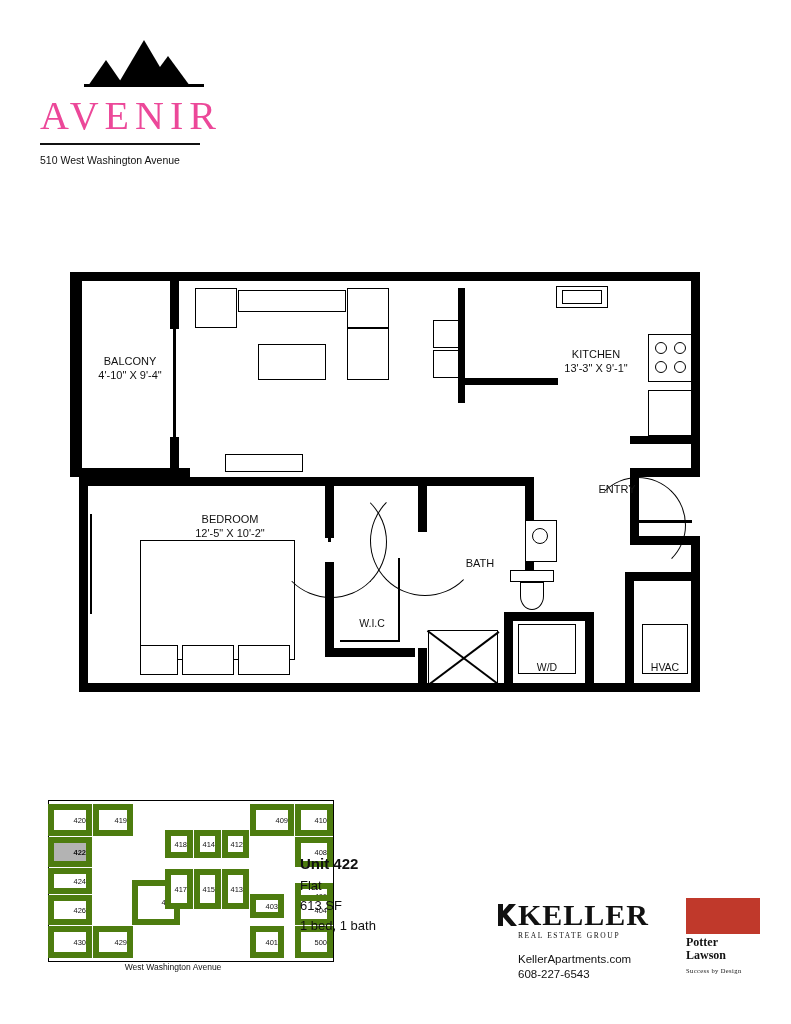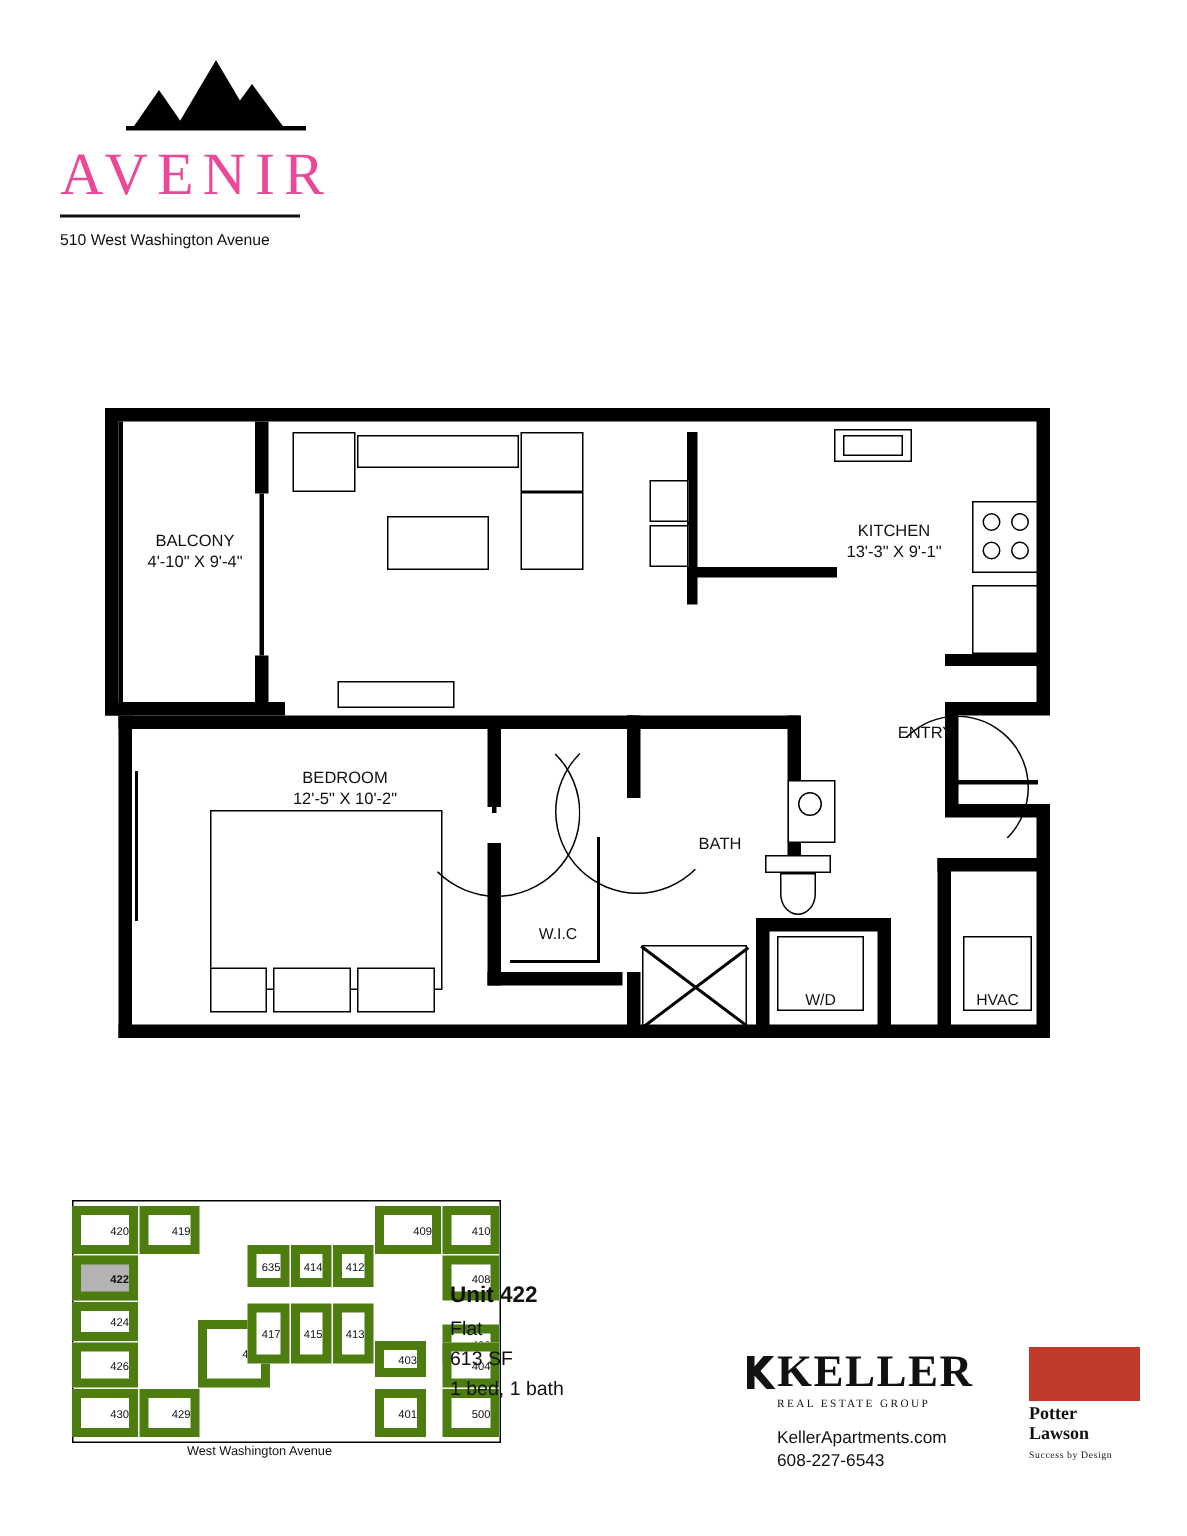--- a/index.html
+++ b/index.html
@@ -260,21 +260,21 @@
       <div class="kp-unit" style="left: 0px; top: 18px; width: 44px; height: 32px;">
         <span>420</span>
       </div>
       <div class="kp-unit" style="left: 45px; top: 18px; width: 40px; height: 32px;">
         <span>419</span>
       </div>
       <div class="kp-unit active" style="left: 0px; top: 51px; width: 44px; height: 30px;">
         <span>422</span>
       </div>
       <div class="kp-unit" style="left: 117px; top: 44px; width: 28px; height: 28px;">
-        <span>635</span>
+        <span>418</span>
       </div>
       <div class="kp-unit" style="left: 146px; top: 44px; width: 27px; height: 28px;">
         <span>414</span>
       </div>
       <div class="kp-unit" style="left: 174px; top: 44px; width: 27px; height: 28px;">
         <span>412</span>
       </div>
       <div class="kp-unit" style="left: 202px; top: 18px; width: 44px; height: 32px;">
         <span>409</span>
       </div>

